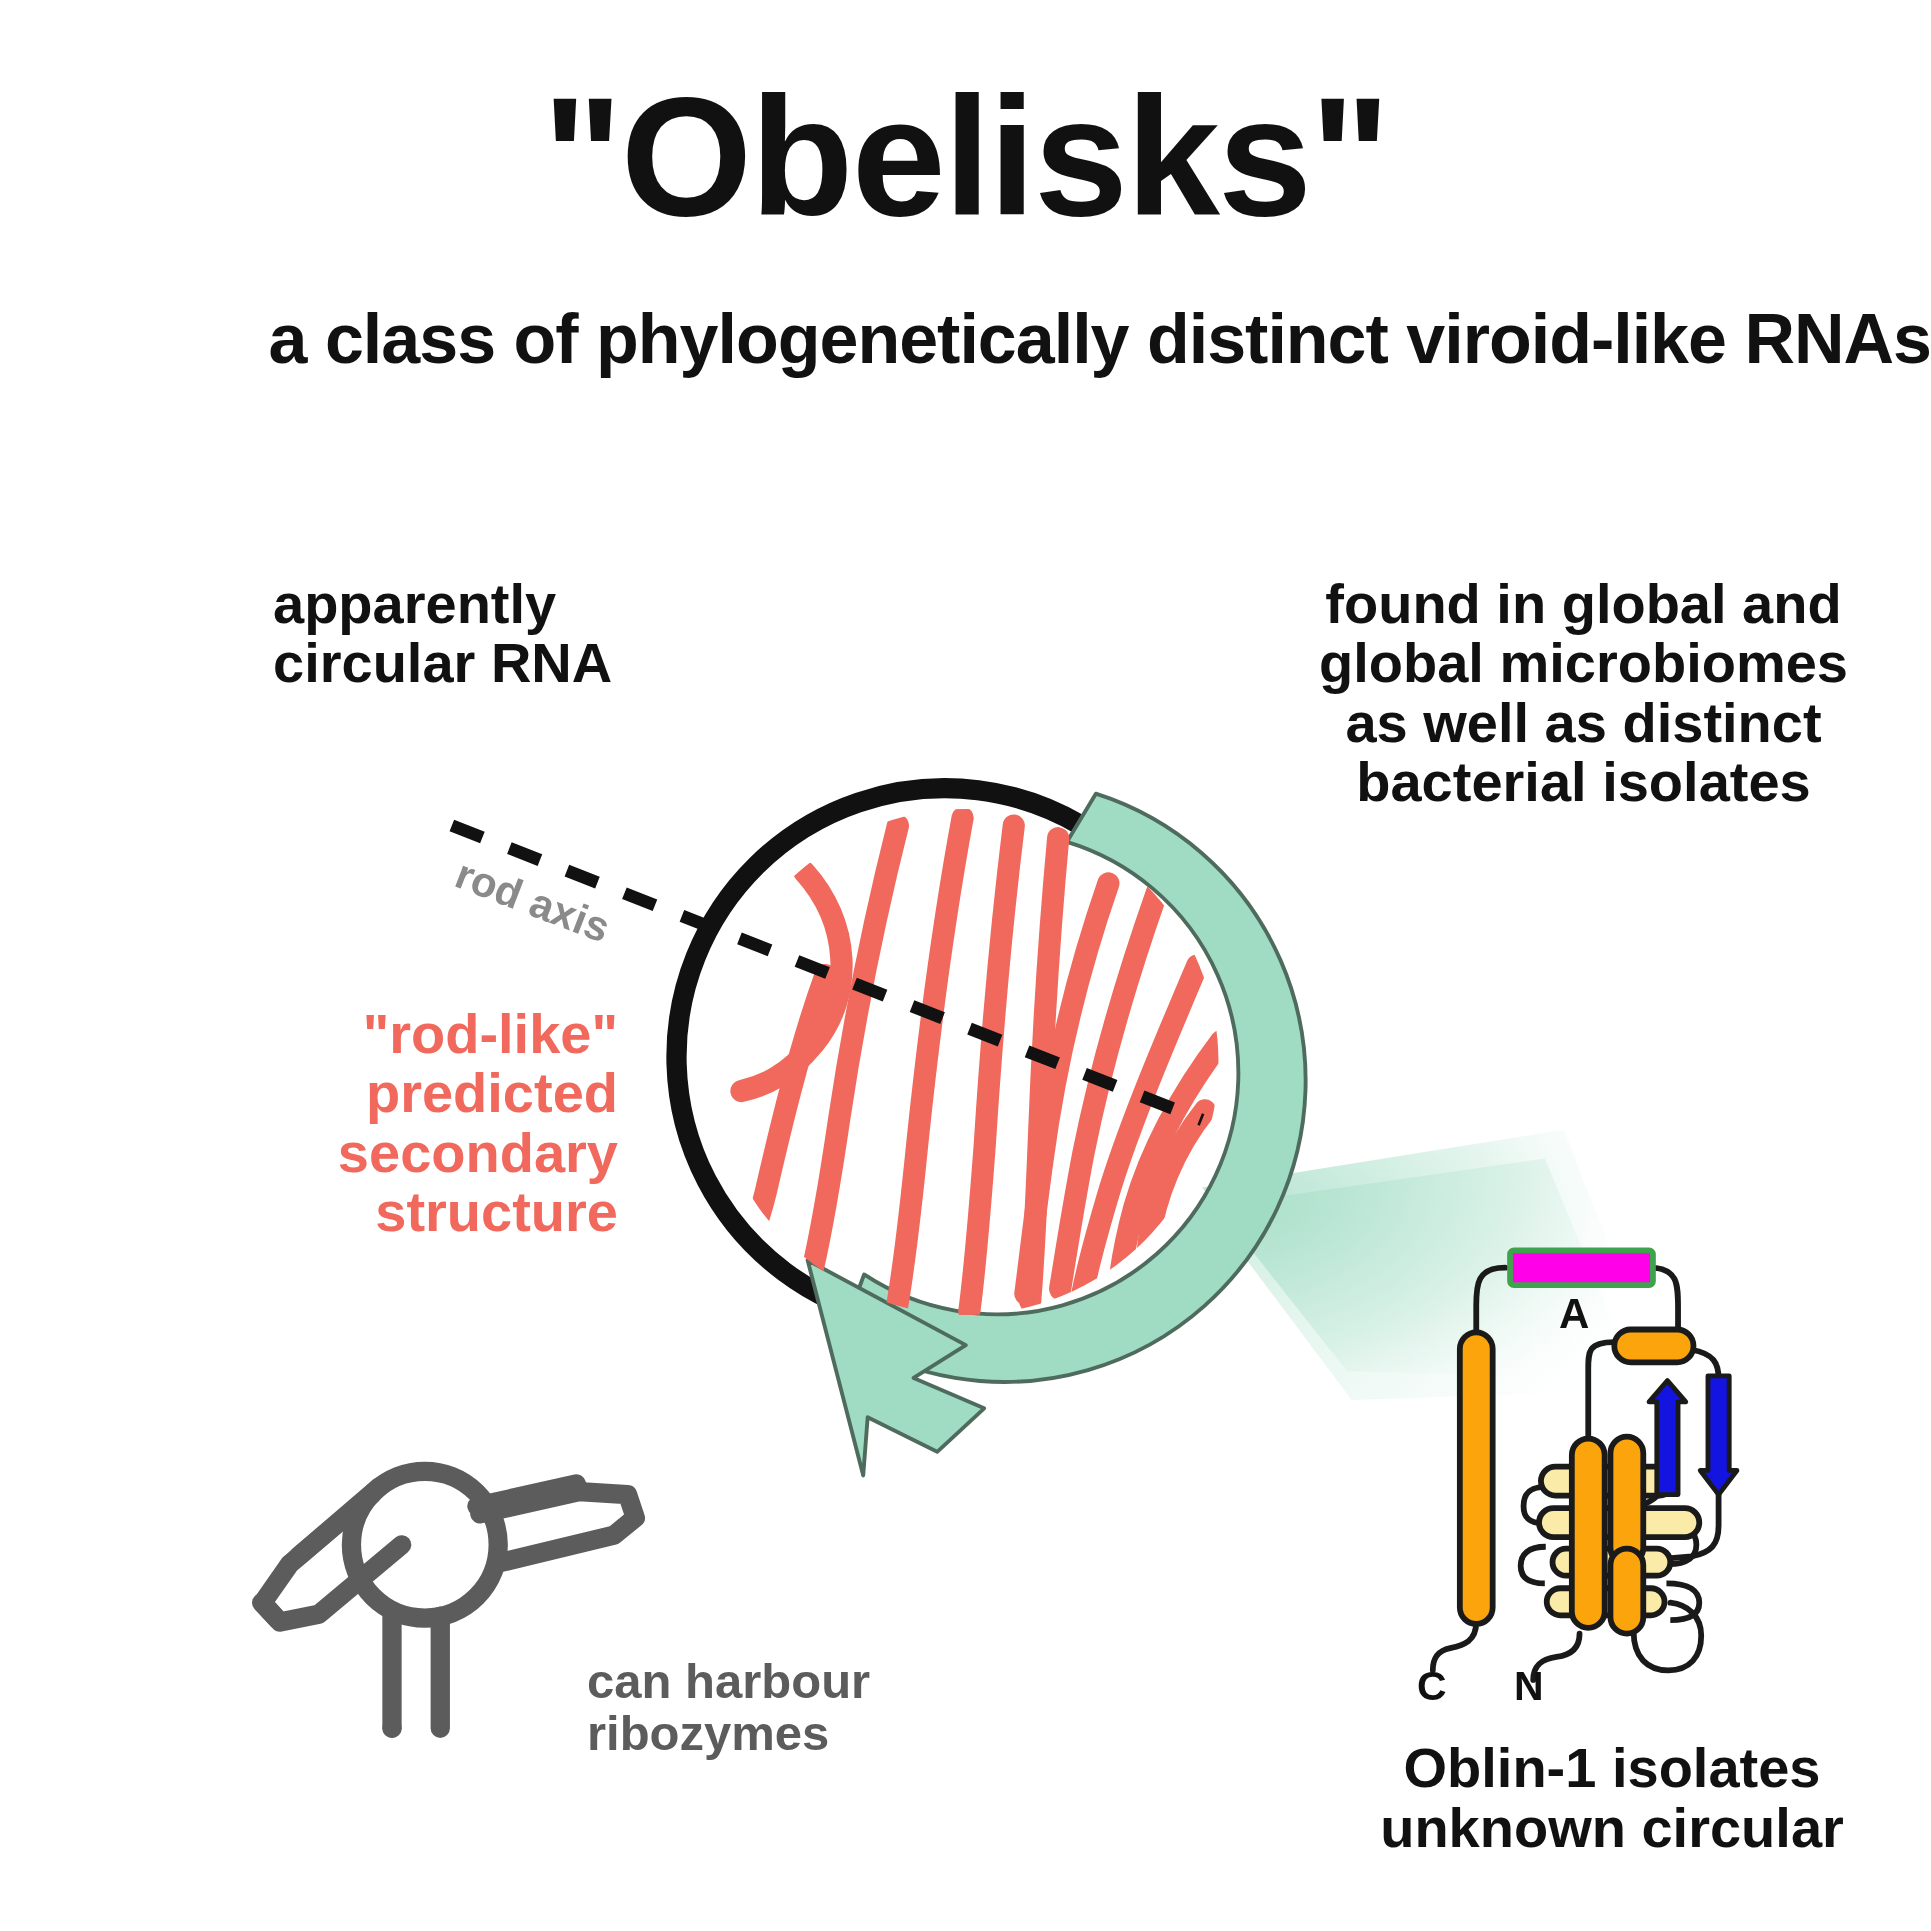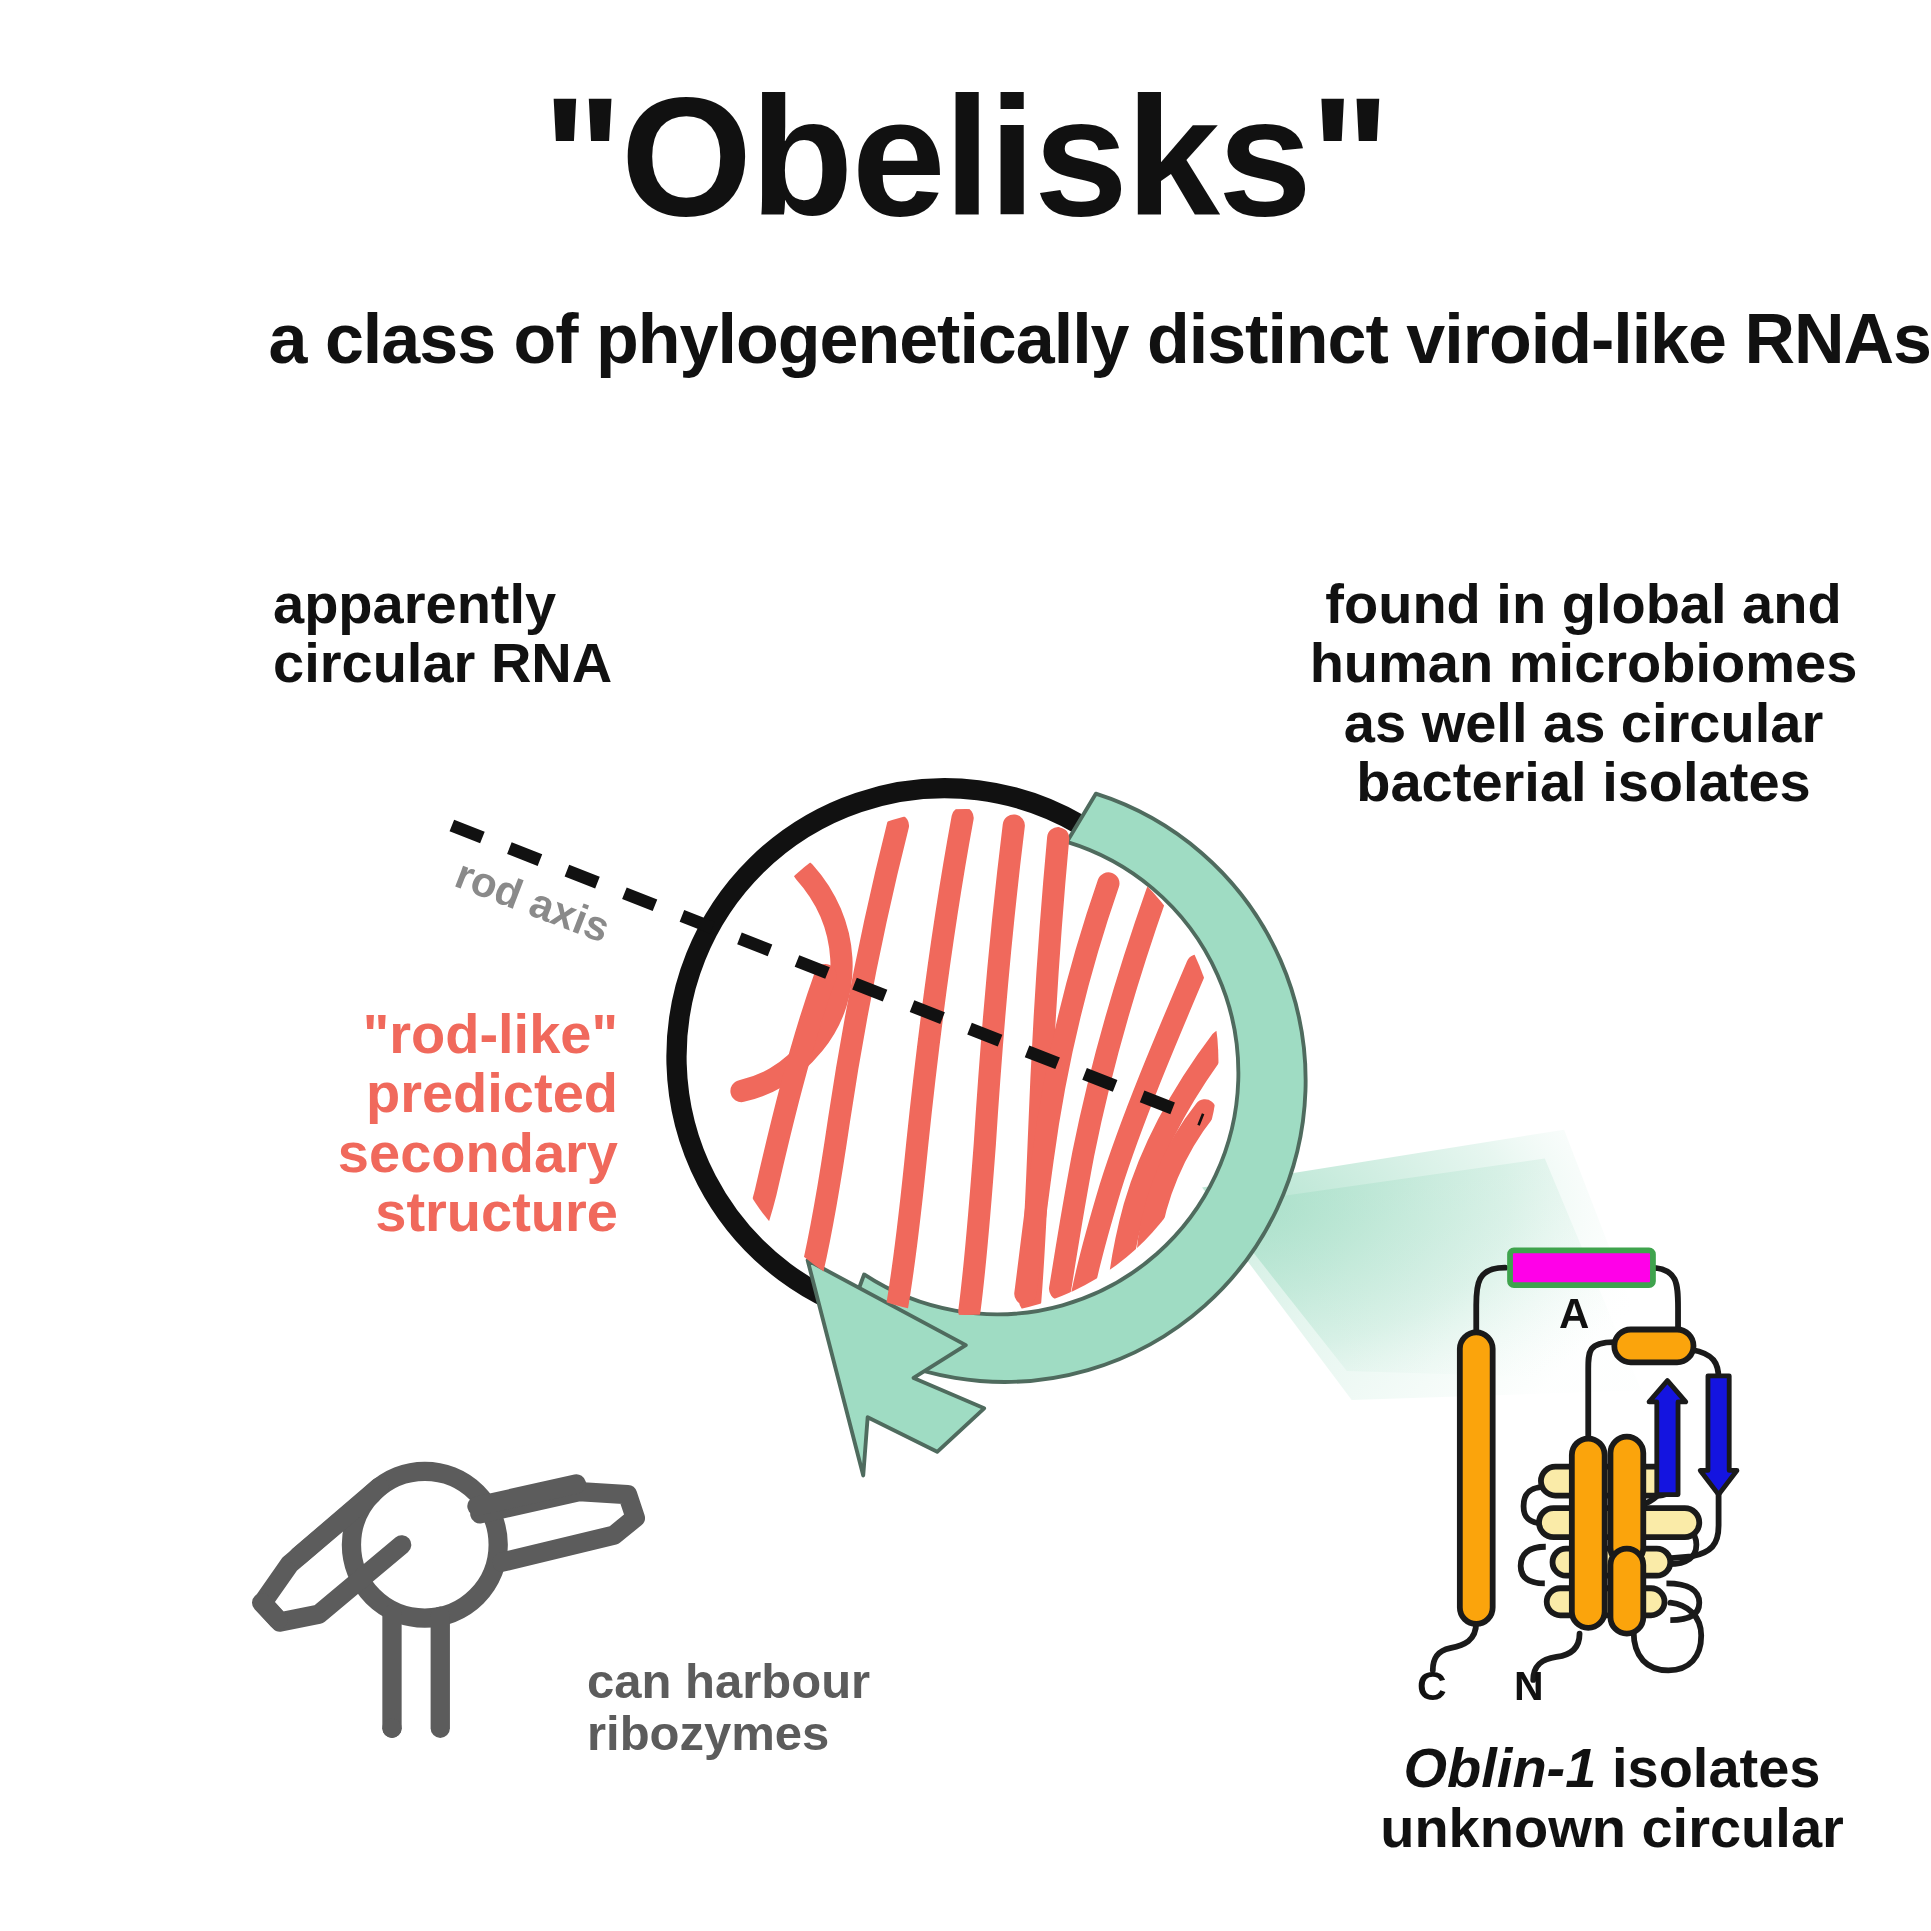--- a/index.html
+++ b/index.html
@@ -37,21 +37,21 @@
     font-size:56px;color:#F0695C;
   }
   #annot-ribozymes{
     left:587px;top:1656px;width:406px;text-align:left;
     font-size:49px;color:#5C5C5C;
   }
   #annot-oblin{
     left:1303px;top:1738px;width:618px;text-align:center;
     font-size:56px;color:#111111;line-height:1.08;
   }
-  .ital{font-style:italic;}
+  .ital{}
 
   
   #rod-axis-label{
     left:466px;top:850px;
     font-size:42px;font-weight:bold;color:#8A8A8A;
     transform:rotate(21deg);transform-origin:left top;
     white-space:nowrap;
   }
 
   
@@ -188,21 +188,21 @@
 
       <polygon points="1769,1425 1791,1425 1791,1523 1799,1523 1780,1548 1761,1523 1769,1523" fill="#1414E0" stroke="#1a1a1a" stroke-width="5" stroke-linejoin="round"></polygon>
     </g>
 
     <rect x="1564" y="1295" width="148" height="36" rx="4" fill="#FF00E8" stroke="#3FA34D" stroke-width="6"></rect>
   </g>
 </svg>
 
 <div class="abs annot" id="annot-circular-rna">apparently circular RNA</div>
 
-<div class="abs annot" id="annot-found-in">found in global and human microbiomes as well as circular bacterial isolates</div>
+<div class="abs annot" id="annot-found-in">found in global and global microbiomes as well as distinct bacterial isolates</div>
 
 <div class="abs annot" id="annot-rod-like">"rod-like" predicted secondary structure</div>
 
 <div class="abs annot" id="annot-ribozymes">can harbour ribozymes</div>
 
 <div class="abs" id="rod-axis-label">rod axis</div>
 
 <div class="abs annot" id="annot-oblin">
   <div>
     <span class="ital">Oblin-1</span><span> isolates</span>

